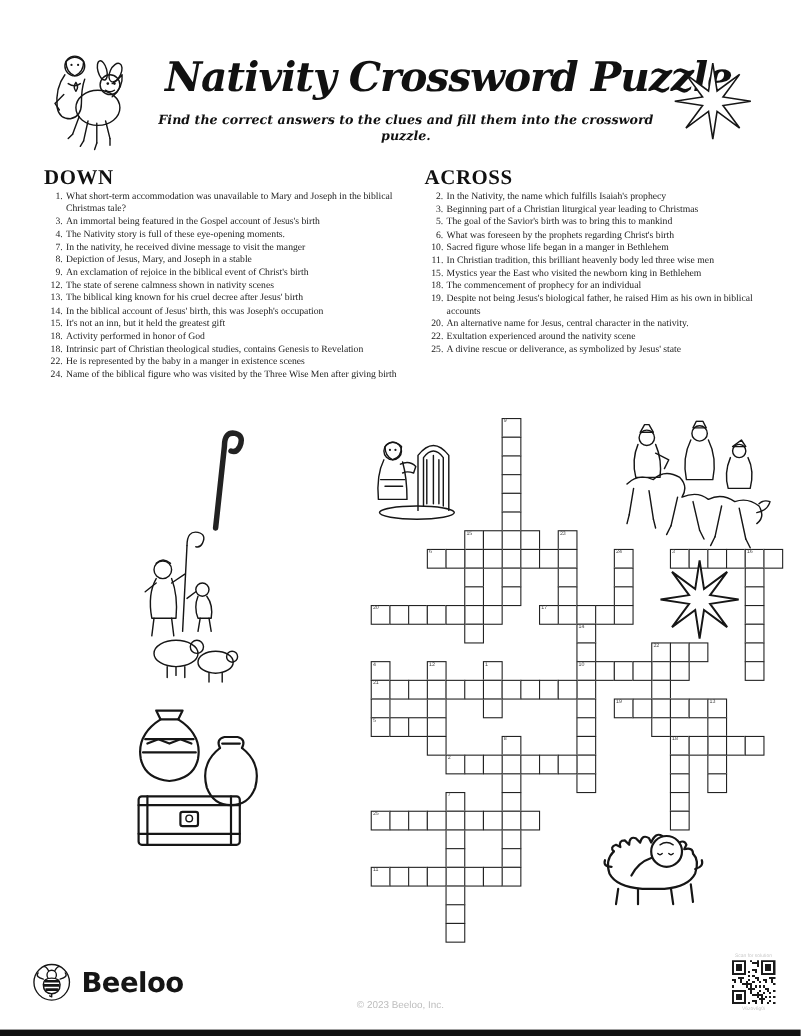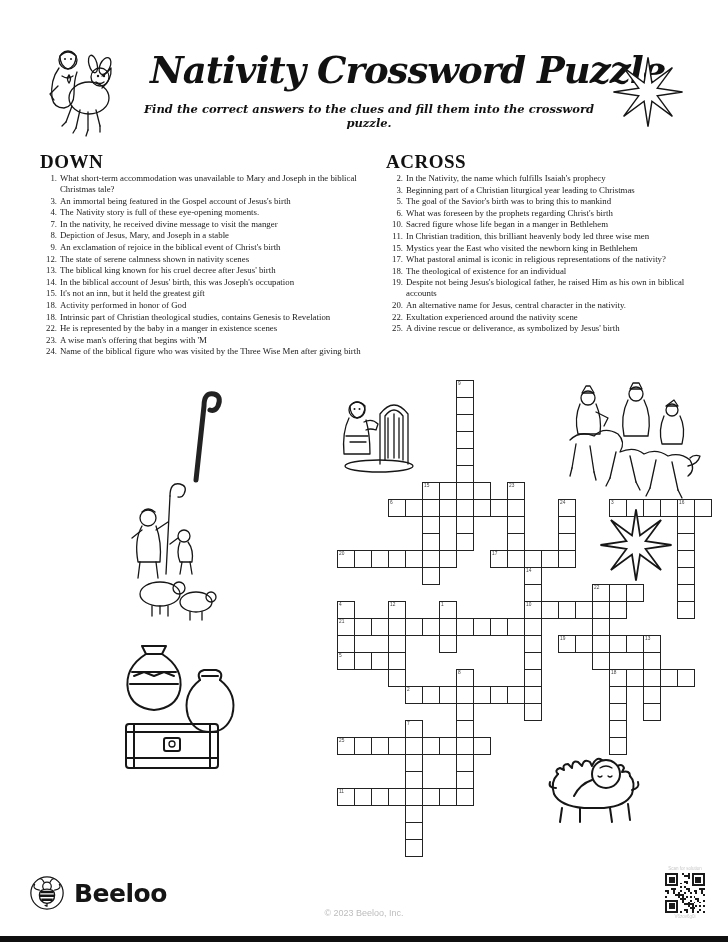--- a/index.html
+++ b/index.html
@@ -143,24 +143,20 @@
       </div>
       <div class="clue">
         <span class="num">18.</span>
         <span class="txt">Intrinsic part of Christian theological studies, contains Genesis to Revelation</span>
       </div>
       <div class="clue">
         <span class="num">22.</span>
         <span class="txt">He is represented by the baby in a manger in existence scenes</span>
       </div>
       <div class="clue">
-        <span class="num">23.</span>
-        <span class="txt">A wise man's offering that begins with 'M</span>
-      </div>
-      <div class="clue">
         <span class="num">24.</span>
         <span class="txt">Name of the biblical figure who was visited by the Three Wise Men after giving birth</span>
       </div>
     </div>
 </div>
 
 <div class="abs clue-col" style="left:386px;top:156px;width:322px;">
   <div class="clue-head">ACROSS</div>
   <div id="across-list">
       <div class="clue">
@@ -185,42 +181,38 @@
       </div>
       <div class="clue">
         <span class="num">11.</span>
         <span class="txt">In Christian tradition, this brilliant heavenly body led three wise men</span>
       </div>
       <div class="clue">
         <span class="num">15.</span>
         <span class="txt">Mystics year the East who visited the newborn king in Bethlehem</span>
       </div>
       <div class="clue">
-        <span class="num">17.</span>
-        <span class="txt">What pastoral animal is iconic in religious representations of the nativity?</span>
-      </div>
-      <div class="clue">
         <span class="num">18.</span>
-        <span class="txt">The theological of existence for an individual</span>
+        <span class="txt">The commencement of prophecy for an individual</span>
       </div>
       <div class="clue">
         <span class="num">19.</span>
         <span class="txt">Despite not being Jesus's biological father, he raised Him as his own in biblical accounts</span>
       </div>
       <div class="clue">
         <span class="num">20.</span>
         <span class="txt">An alternative name for Jesus, central character in the nativity.</span>
       </div>
       <div class="clue">
         <span class="num">22.</span>
         <span class="txt">Exultation experienced around the nativity scene</span>
       </div>
       <div class="clue">
         <span class="num">25.</span>
-        <span class="txt">A divine rescue or deliverance, as symbolized by Jesus' birth</span>
+        <span class="txt">A divine rescue or deliverance, as symbolized by Jesus' state</span>
       </div>
     </div>
 </div>
 
 <div id="grid" class="abs" style="left:0;top:0;">
     <div class="cell" style="left: 456px; top: 380px;">
       <span class="cnum">9</span>
     </div>
     <div class="cell" style="left: 456px; top: 397px;"></div>
     <div class="cell" style="left: 456px; top: 414px;"></div>

